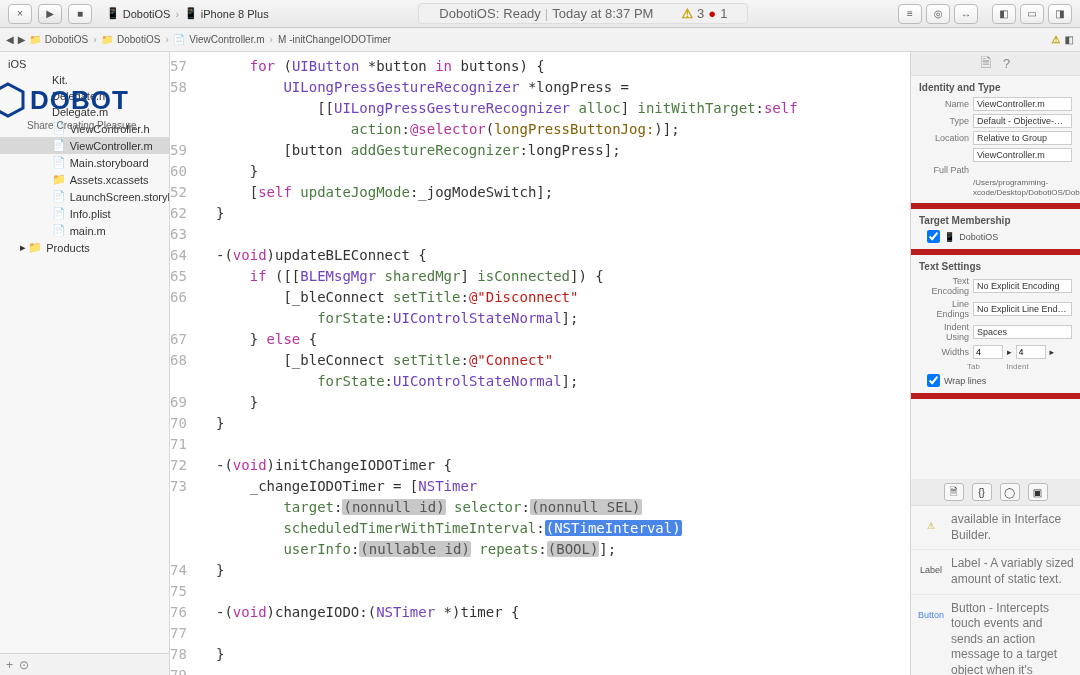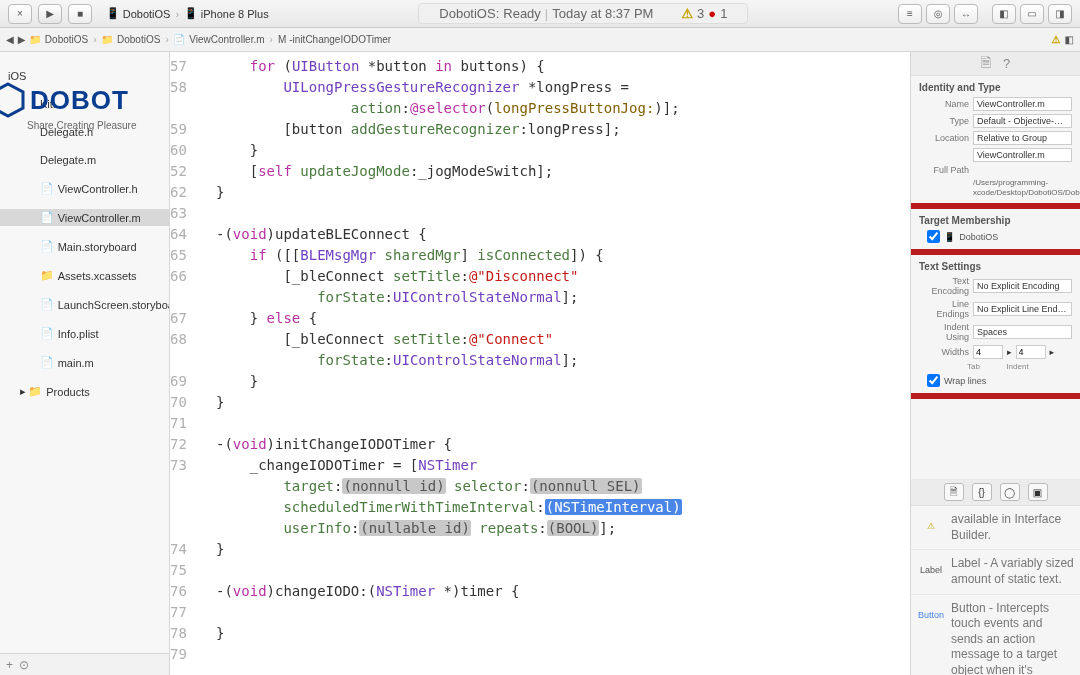--- a/index.html
+++ b/index.html
@@ -20,23 +20,23 @@
     .crumb .sep { color: #aaa; margin: 0 2px; }
     .tab-right { margin-left: auto; display: flex; gap: 4px; align-items: center; }
 
     .main { display: flex; height: calc(675px - 52px); }
     
     .sidebar { width: 170px; background: #f7f7f7; border-right: 1px solid #d6d6d6; overflow: hidden; position: relative; }
     .watermark { position: absolute; top: 30px; left: -10px; z-index: 5; pointer-events: none; }
     .watermark-logo { font-size: 26px; font-weight: 800; color: #0a3d8f; letter-spacing: 1px; }
     .watermark-sub { font-size: 10px; color: #666; margin-top: 2px; margin-left: 37px; }
     .file-tree { padding: 4px 0; font-size: 11px; position: relative; z-index: 1; }
-    .tree-item { padding: 2px 6px 2px 20px; display: flex; align-items: center; gap: 4px; color: #333; cursor: default; margin-top: 12px; }
+    .tree-item { padding: 2px 6px 2px 20px; display: flex; align-items: center; gap: 4px; color: #333; cursor: default; }
     .tree-item.sel { background: #d8d8d8; }
-    .tree-item.indent2 { padding-left: 40px; }
+    .tree-item.indent2 { padding-left: 52px; }
     .tree-item.root { padding-left: 8px; font-weight: 500; }
     .sidebar-bottom { position: absolute; bottom: 0; left: 0; right: 0; height: 22px; border-top: 1px solid #d6d6d6; background: #f2f2f2; display: flex; align-items: center; padding: 0 6px; gap: 6px; font-size: 12px; color: #888; }
 
     .editor { flex: 1; overflow: auto; background: #fff; font-family: Menlo, Monaco, monospace; font-size: 14px; line-height: 1.5; }
     .editor-inner { padding: 4px 0; }
     .line { display: flex; }
     .gutter { width: 46px; padding-right: 12px; color: #b0b0b0; user-select: none; flex-shrink: 0; }
     .code { white-space: pre; color: #333; }
     .kw { color: #b930a3; }
     .type { color: #7040c0; }
@@ -170,20 +170,21 @@
       <div class="line">
           <div class="gutter">57</div>
           <div class="code">    <span class="kw">for</span> (<span class="type">UIButton</span> *button <span class="kw">in</span> buttons) {</div>
         </div>
       <div class="line">
           <div class="gutter">58</div>
           <div class="code">        <span class="type">UILongPressGestureRecognizer</span> *longPress =</div>
         </div>
       <div class="line">
           <div class="gutter"></div>
+          <div class="code">            [[<span class="type">UILongPressGestureRecognizer</span> <span class="fn">alloc</span>] <span class="fn">initWithTarget</span>:<span class="kw">self</span></div>
         </div>
       <div class="line">
           <div class="gutter"></div>
           <div class="code">                <span class="fn">action</span>:<span class="kw">@selector</span>(<span class="sel-c">longPressButtonJog:</span>)];</div>
         </div>
       <div class="line">
           <div class="gutter">59</div>
           <div class="code">        [button <span class="fn">addGestureRecognizer</span>:longPress];</div>
         </div>
       <div class="line">

